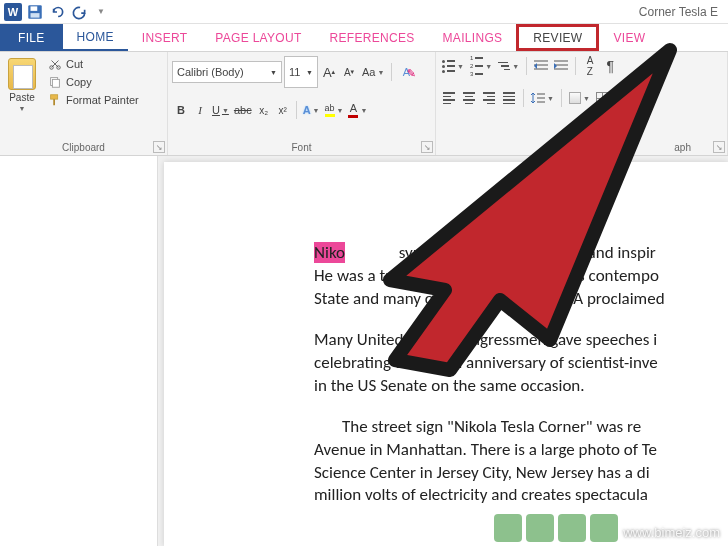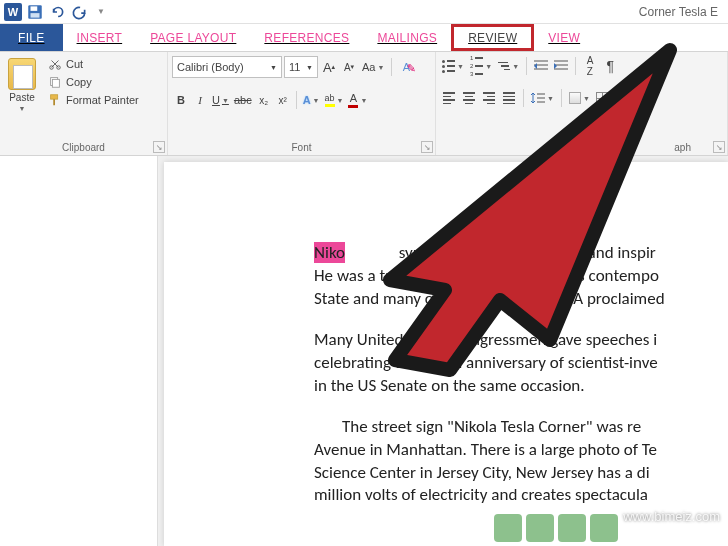--- a/index.html
+++ b/index.html
@@ -47,21 +47,20 @@
     font-size: 12px;
   }
   
   .tabs {
     height: 28px;
     display: flex;
     align-items: stretch;
     background: #fff;
     border-bottom: 1px solid #d4d4d4;
     font-size: 12px;
-    text-decoration: underline;
   }
   .tab {
     padding: 0 14px;
     display: flex;
     align-items: center;
     color: #ec4899;
     cursor: pointer;
     letter-spacing: 0.3px;
   }
   .tab.file {
@@ -155,21 +154,21 @@
   .font .row { display: flex; align-items: center; gap: 2px; margin-bottom: 6px; }
   .font .font-select {
     width: 110px; height: 22px;
     border: 1px solid #c0c0c0;
     background: #fff;
     font-size: 11px;
     padding: 0 4px;
     display: flex; align-items: center; justify-content: space-between;
   }
   .font .size-select {
-    width: 34px; height: 22px;
+    width: 34px; height: 32px;
     border: 1px solid #c0c0c0;
     background: #fff;
     font-size: 11px;
     padding: 0 4px;
     display: flex; align-items: center; justify-content: space-between;
   }
   .font .btn, .paragraph .btn {
     min-width: 18px; height: 20px;
     display: flex; align-items: center; justify-content: center;
     padding: 0 2px;
@@ -238,21 +237,21 @@
   .page .p3 { text-indent: 28px; }
   
   .cursor-overlay {
     position: absolute;
     left: 290px; top: 40px;
     pointer-events: none;
   }
   .watermark {
     position: absolute;
     right: 8px;
-    bottom: 22px;
+    bottom: 6px;
     font-size: 13px;
     color: rgba(255,255,255,0.85);
     text-shadow: 0 0 3px rgba(0,0,0,0.6);
     font-family: Arial, sans-serif;
     pointer-events: none;
     margin-left: 33px;
   }
   .watermark-logo {
     position: absolute;
     right: 110px;
@@ -292,20 +291,21 @@
           <path d="M13 6 L13 9 L10 9" fill="none" stroke="#2b579a" stroke-width="1.5"></path>
         </svg>
     </div>
     <div class="qat-icon" style="font-size:8px;color:#888;">▼</div>
   </div>
   <div class="doc-title">Corner Tesla E</div>
 </div>
 
 <div class="tabs">
   <div class="tab file">FILE</div>
+  <div class="tab active">HOME</div>
   <div class="tab">INSERT</div>
   <div class="tab">PAGE LAYOUT</div>
   <div class="tab">REFERENCES</div>
   <div class="tab">MAILINGS</div>
   <div class="tab review-highlight">REVIEW</div>
   <div class="tab">VIEW</div>
 </div>
 
 <div class="ribbon">
 

